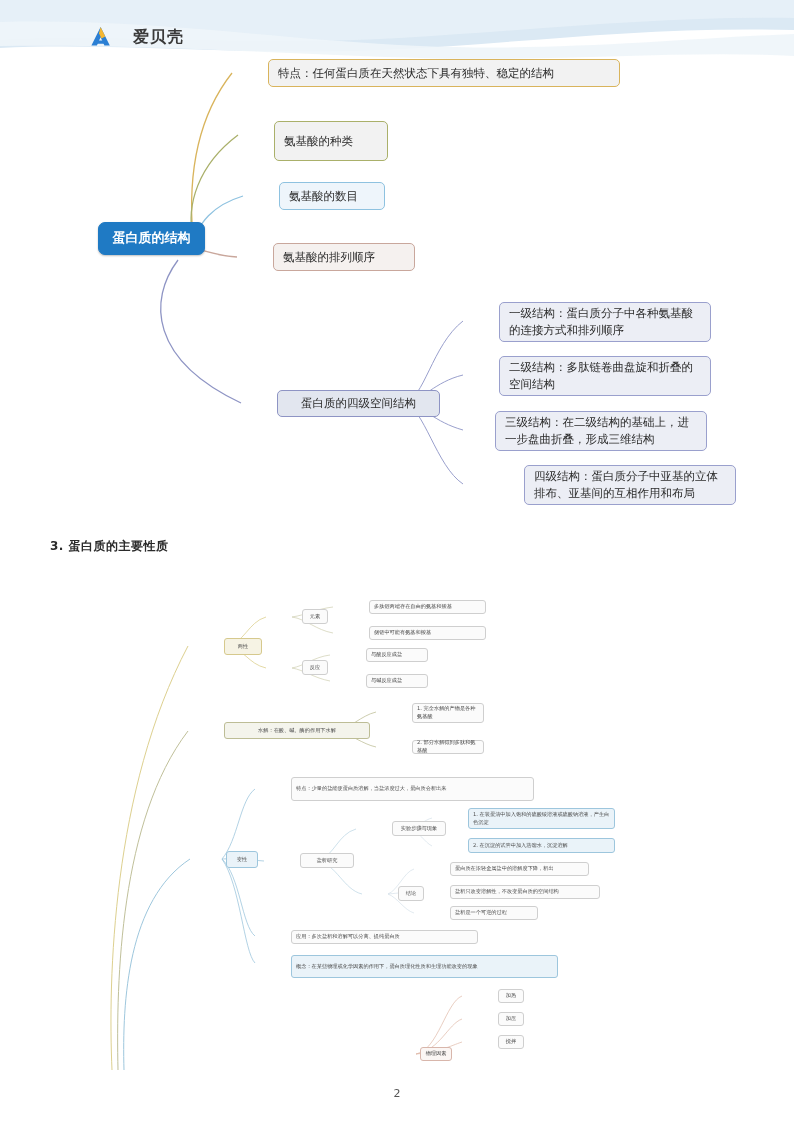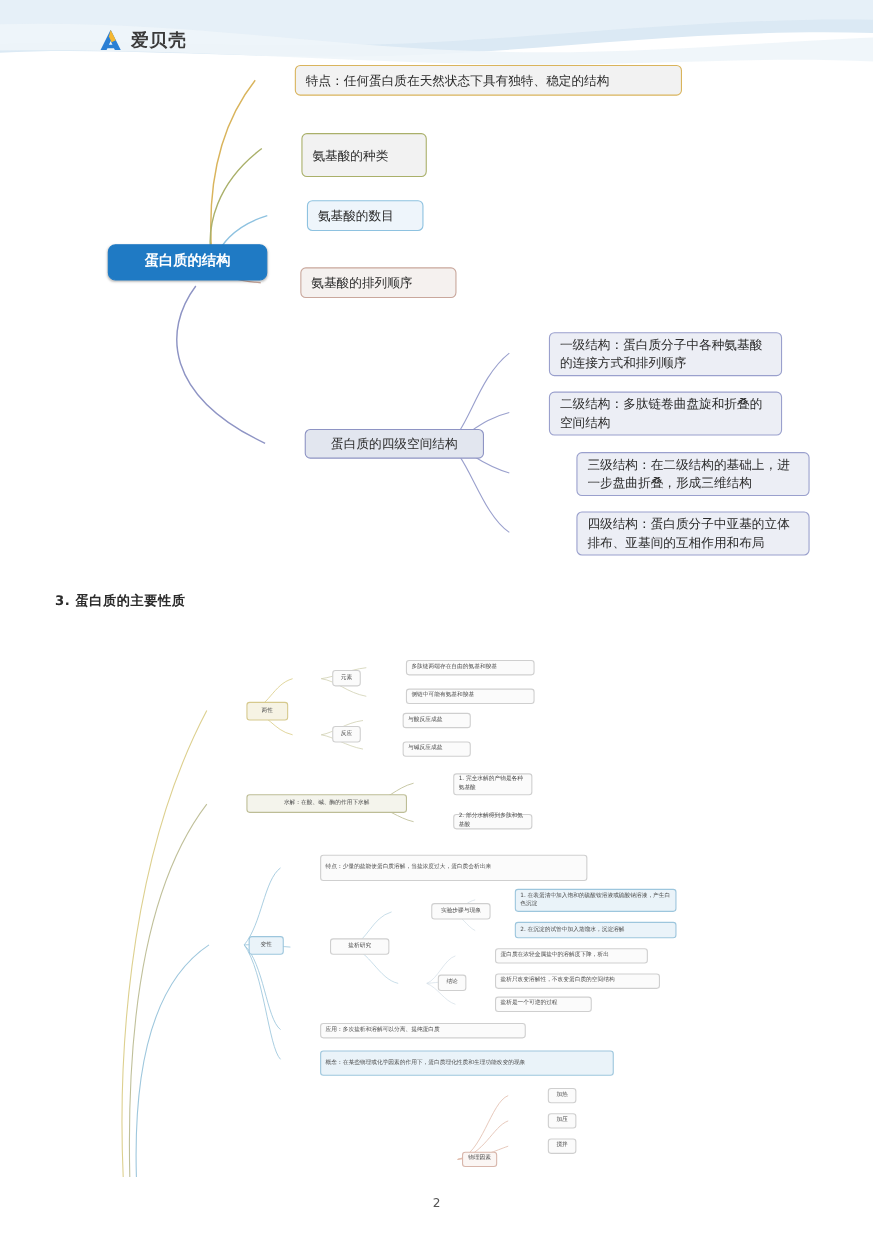--- a/index.html
+++ b/index.html
@@ -6,21 +6,21 @@
   body{
     width:794px;height:1124px;background:#ffffff;
     font-family:"DejaVu Sans","Liberation Sans",sans-serif;
     position:relative;overflow:hidden;
   }
   .page{position:relative;width:794px;height:1124px;}
 
   
   .banner{position:absolute;left:0;top:0;width:794px;height:70px;overflow:hidden;}
   .banner svg{display:block;}
-  .logo{position:absolute;left:88px;top:25px;display:flex;align-items:center;gap:5px;}
+  .logo{position:absolute;left:88px;top:25px;display:flex;align-items:center;gap:19px;}
   .logo-mark{width:26px;height:24px;}
   .logo-text{font-size:16px;font-weight:bold;color:#3a3a3a;letter-spacing:1px;
              font-family:"DejaVu Sans","Liberation Sans",sans-serif;}
 
   
   .node{position:absolute;box-sizing:border-box;border-radius:5px;
         display:flex;align-items:center;background:#f2f2f2;
         border:1px solid #bbb;color:#2b2b2b;line-height:1.45;margin-left:36px;}
 
   
@@ -91,37 +91,37 @@
       <path d="M193,238 C200,225 210,206 243,196" stroke="#8ec2e0" stroke-width="1.3"></path>
       <path d="M193,248 C210,252 218,256 237,257" stroke="#c9a79c" stroke-width="1.3"></path>
       <path d="M178,260 C148,300 150,360 241,403" stroke="#8e94c4" stroke-width="1.3"></path>
 
       <path d="M404,403 C424,400 432,345 463,321" stroke="#9aa0cd" stroke-width="1"></path>
       <path d="M404,403 C424,400 434,382 463,375" stroke="#9aa0cd" stroke-width="1"></path>
       <path d="M404,403 C424,406 434,422 463,430" stroke="#9aa0cd" stroke-width="1"></path>
       <path d="M404,403 C424,407 436,466 463,484" stroke="#9aa0cd" stroke-width="1"></path>
     </svg>
 
-    <div class="node root" style="left:62px;top:222px;width:145px;height:33px;">蛋白质的结构</div>
+    <div class="node root" style="left:62px;top:222px;width:107px;height:33px;">蛋白质的结构</div>
 
     <div class="node n-yellow" style="left:232px;top:59px;width:352px;height:28px;">特点：任何蛋白质在天然状态下具有独特、稳定的结构</div>
 
     <div class="node n-olive" style="left:238px;top:121px;width:114px;height:40px;">氨基酸的种类</div>
 
     <div class="node n-blue" style="left:243px;top:182px;width:106px;height:28px;">氨基酸的数目</div>
 
     <div class="node n-rose" style="left:237px;top:243px;width:142px;height:28px;">氨基酸的排列顺序</div>
 
     <div class="node n-purple-fill" style="left:241px;top:390px;width:163px;height:27px;justify-content:center;">蛋白质的四级空间结构</div>
 
     <div class="node n-purple" style="left:463px;top:302px;width:212px;height:40px;">一级结构：蛋白质分子中各种氨基酸的连接方式和排列顺序</div>
 
     <div class="node n-purple" style="left:463px;top:356px;width:212px;height:40px;">二级结构：多肽链卷曲盘旋和折叠的空间结构</div>
 
-    <div class="node n-purple" style="left:488px;top:411px;width:212px;height:40px;">三级结构：在二级结构的基础上，进一步盘曲折叠，形成三维结构</div>
+    <div class="node n-purple" style="left:459px;top:411px;width:212px;height:40px;">三级结构：在二级结构的基础上，进一步盘曲折叠，形成三维结构</div>
 
     <div class="node n-purple" style="left:488px;top:465px;width:212px;height:40px;">四级结构：蛋白质分子中亚基的立体排布、亚基间的互相作用和布局</div>
   </div>
 
   <div class="heading">3. 蛋白质的主要性质</div>
 
   <div class="m2">
 
     <svg class="links" width="794" height="1124">
 

